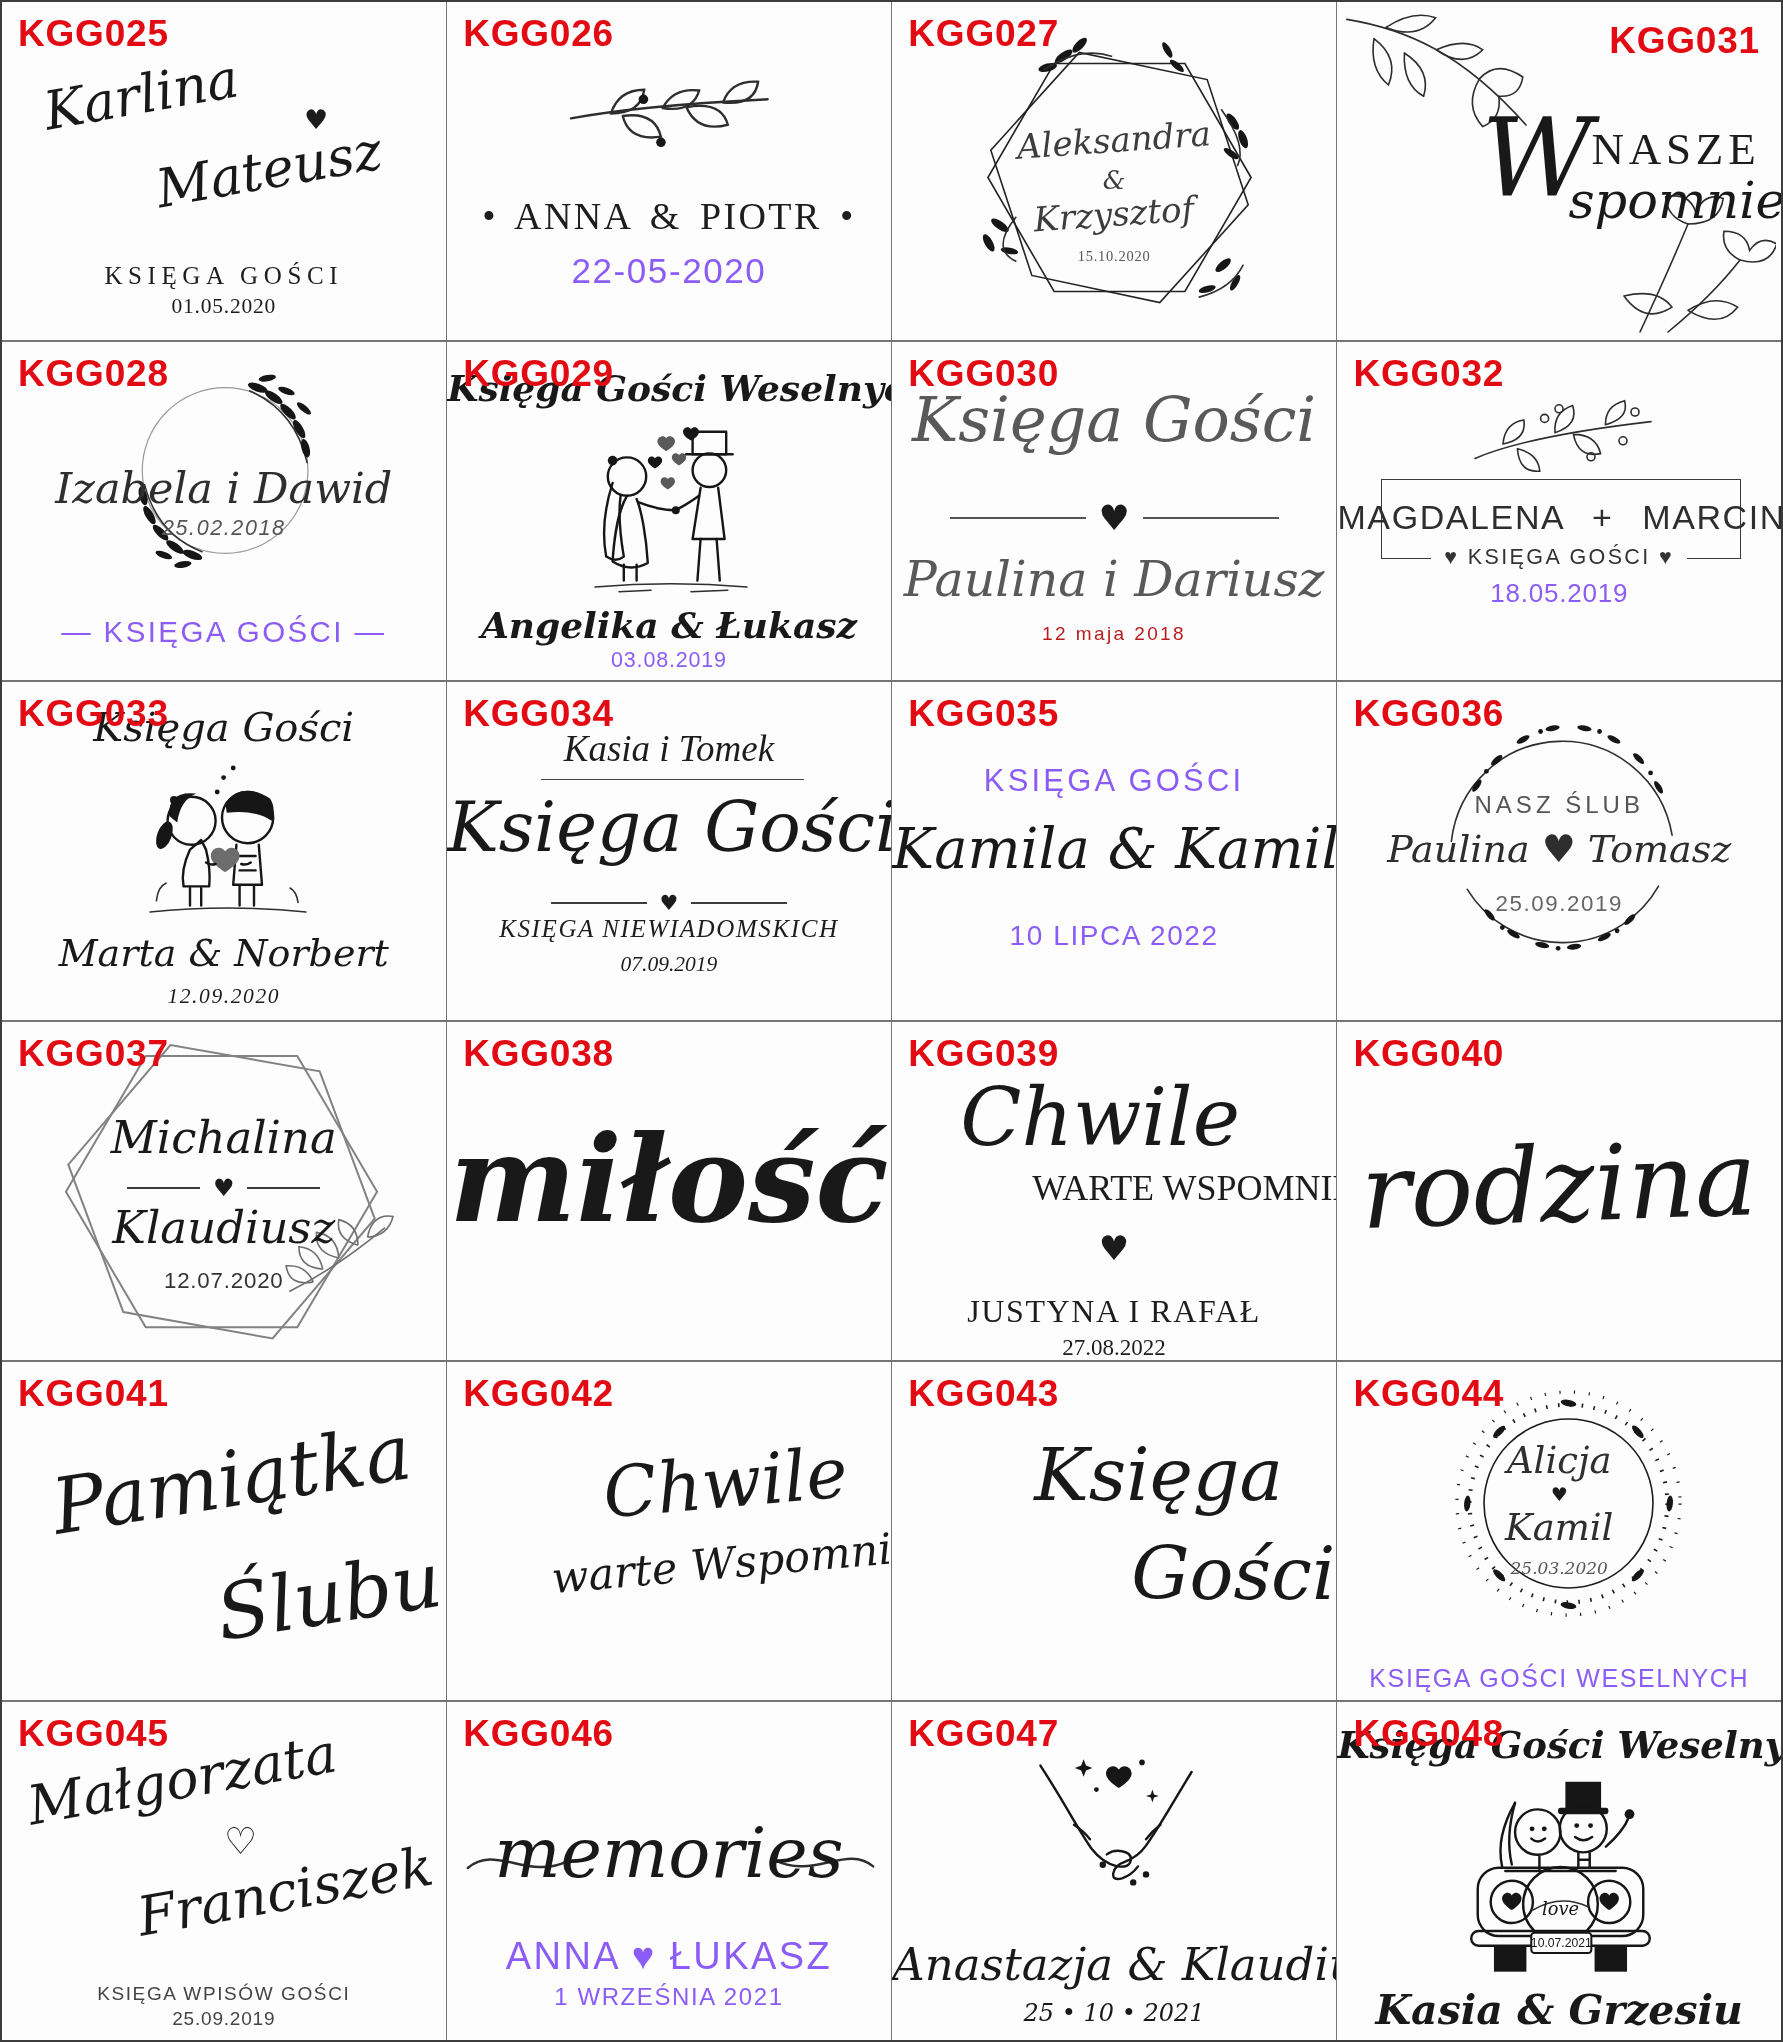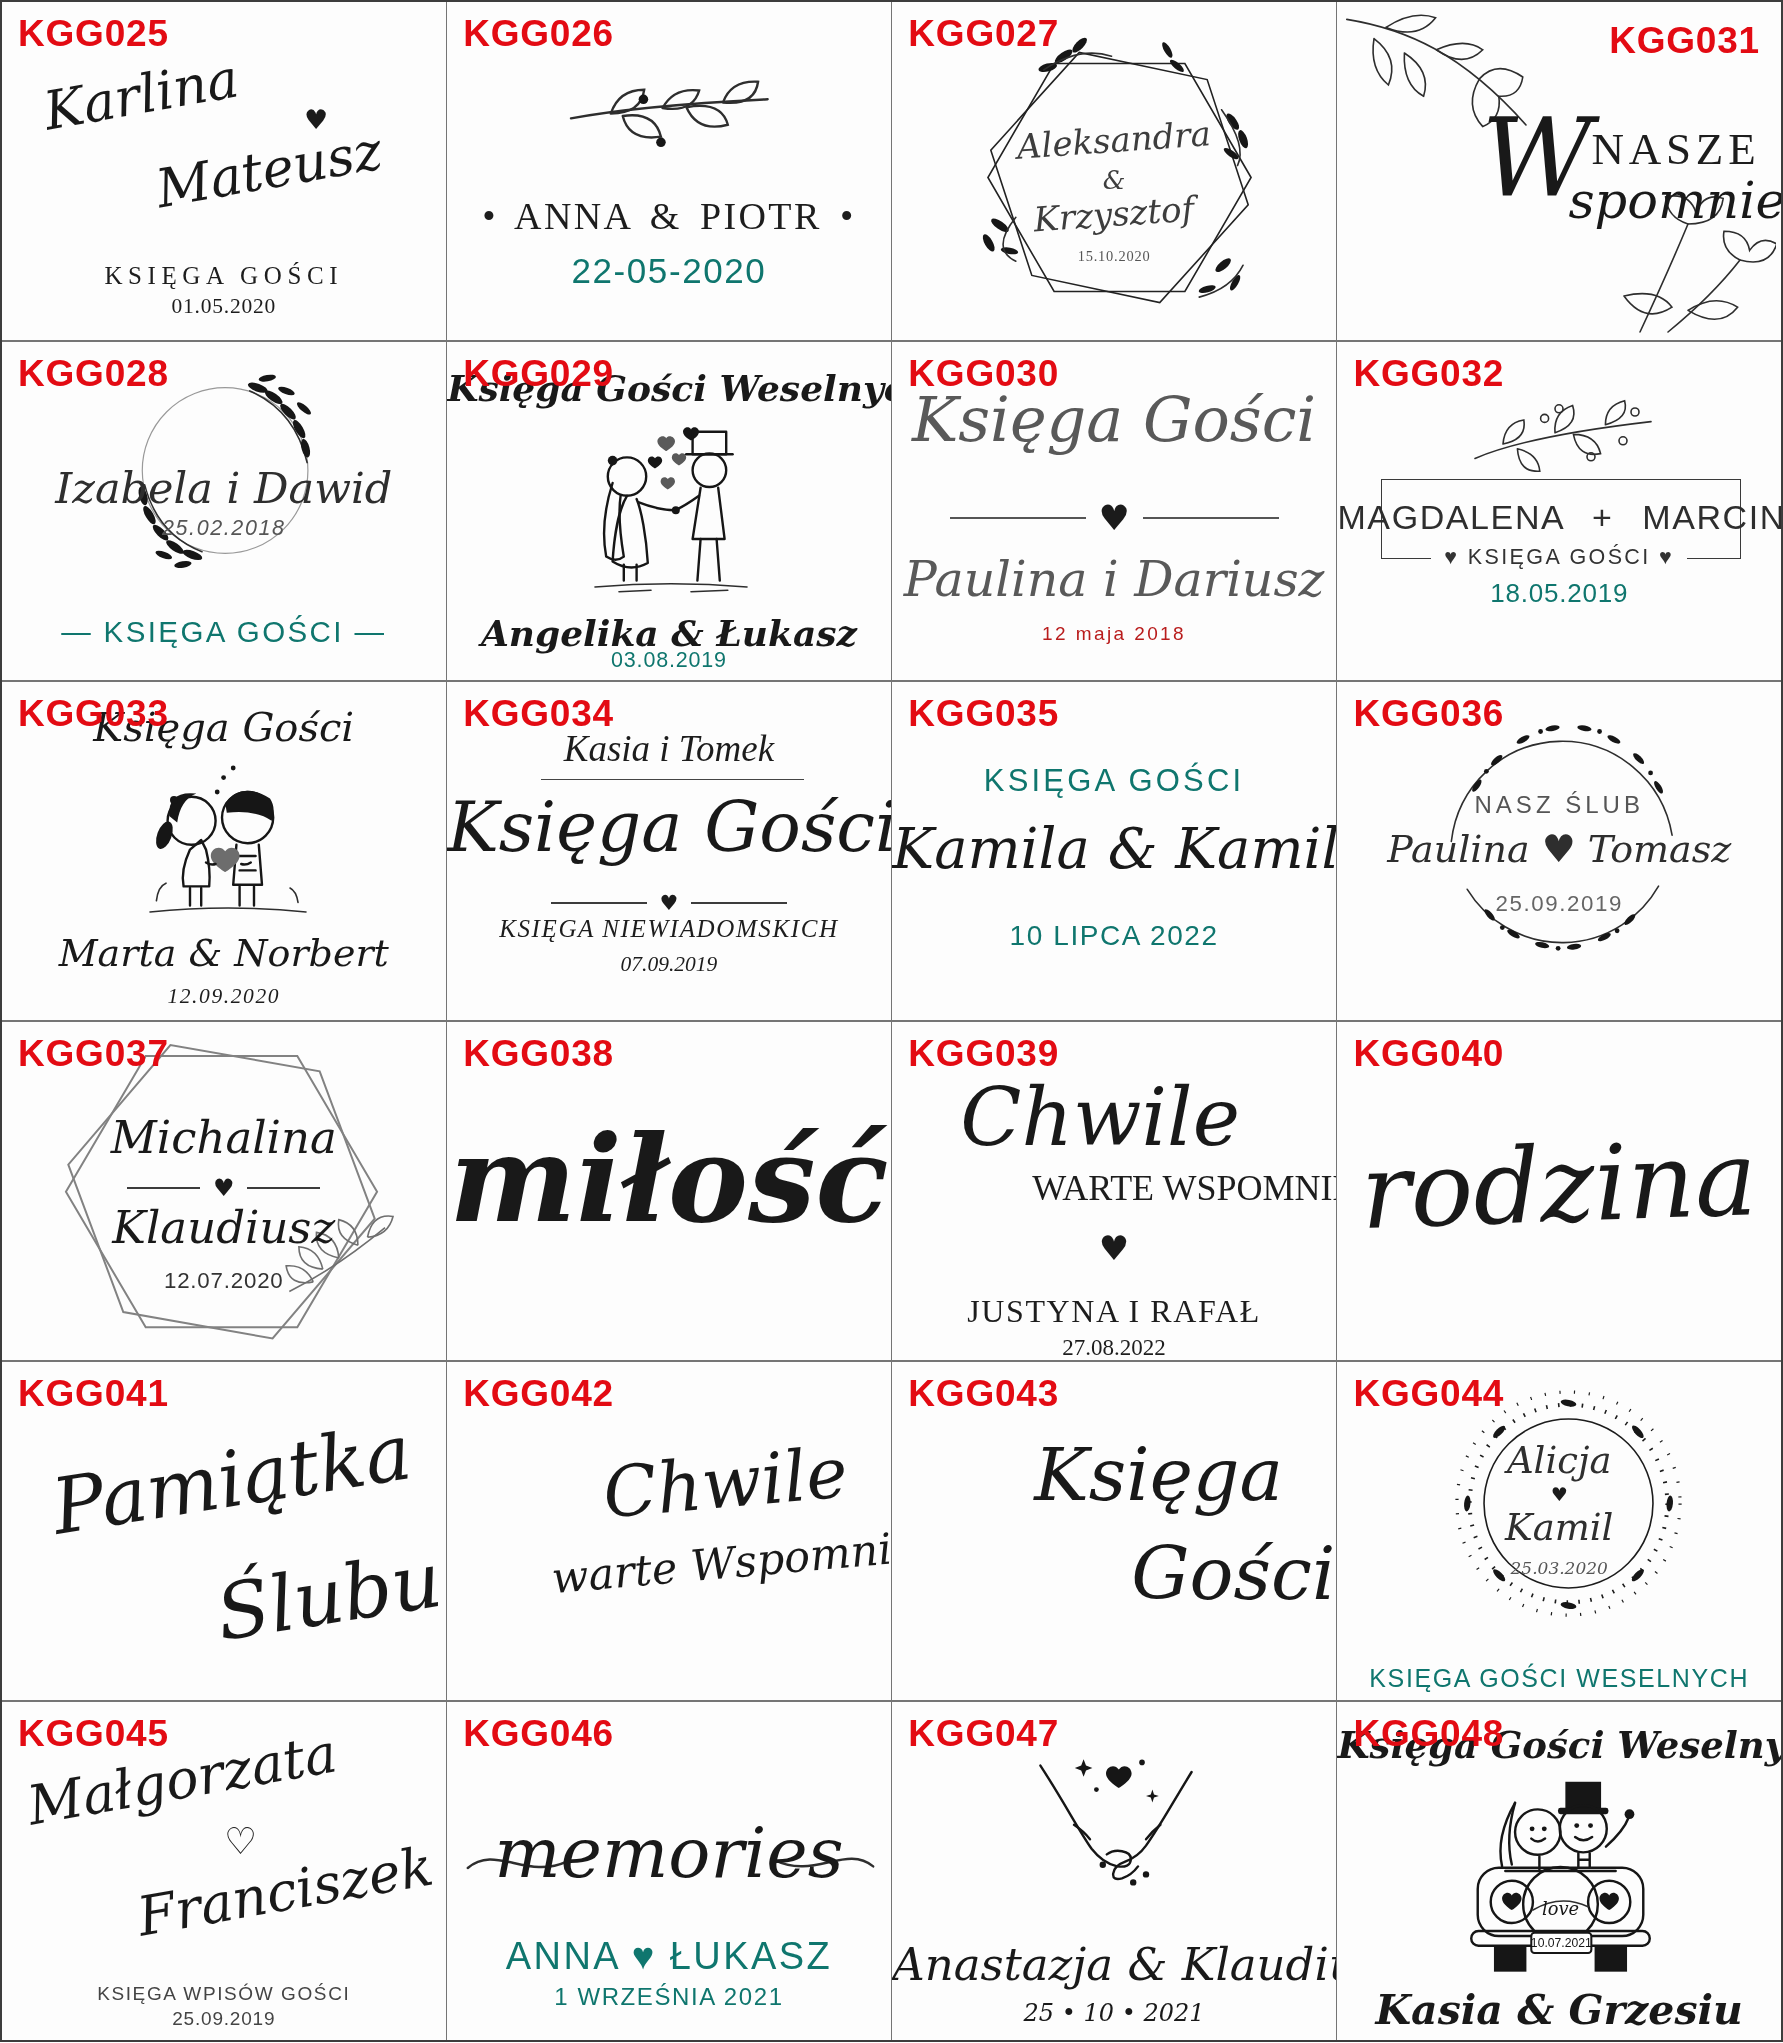--- a/index.html
+++ b/index.html
@@ -7,21 +7,21 @@
   .grid{display:grid;grid-template-columns:repeat(4,1fr);grid-template-rows:repeat(6,1fr);
         width:1779px;height:2038px;background:#757575;gap:1.6px;border:2.4px solid #3d3d3d;}
   .cell{position:relative;background:#fdfdfd;overflow:hidden;}
   .code{position:absolute;top:11.2px;left:16px;font:bold 37px "Liberation Sans",sans-serif;
         color:#e30b13;letter-spacing:0.8px;z-index:5;}
   .code.right{left:auto;right:21px;top:17.6px;}
   .abs{position:absolute;}
   .cx{position:absolute;left:0;right:0;text-align:center;}
   .script{font-family:"DejaVu Serif",serif;font-style:italic;color:#191919;white-space:nowrap;}
   .serif{font-family:"Liberation Serif",serif;color:#1d1d1d;white-space:nowrap;}
-  .sans{font-family:"Liberation Sans",sans-serif;color:#0f766e;white-space:nowrap;}
+  .sans{font-family:"Liberation Sans",sans-serif;color:#8b5cf6;white-space:nowrap;}
   .gray{color:#595959;}
   .divider{position:absolute;left:0;right:0;display:flex;align-items:center;justify-content:center;gap:12.8px;}
   .hline{display:inline-block;height:1.6px;background:#3c3c3c;}
   .heart{font-family:"DejaVu Sans",sans-serif;color:#1b1b1b;}
   svg{position:absolute;}
   svg .ln{fill:none;stroke:#161616;stroke-width:3;stroke-linecap:round;stroke-linejoin:round;}
   svg .thin{fill:none;stroke:#2e2e2e;stroke-width:2;stroke-linecap:round;}
   svg .fill{fill:#161616;stroke:none;}
 </style>
 </head>
@@ -160,21 +160,21 @@
       <path class="ln" d="M84 104 C104 112 116 114 130 114"></path>
       <rect class="ln" x="152" y="16" width="42" height="28"></rect>
       <path class="ln" d="M144 44 L202 44"></path>
       <circle class="ln" cx="173" cy="64" r="21"></circle>
       <path class="ln" d="M162 86 L152 150 M184 86 L192 150 M152 150 L192 150"></path>
       <path class="ln" d="M162 150 L158 202 M182 150 L186 202"></path>
       <path class="ln" d="M160 96 C146 106 140 110 130 114"></path>
       <circle class="fill" cx="131" cy="114" r="5"></circle>
       <path class="thin" d="M30 210 Q125 202 220 210 M60 216 L100 214 M150 216 L196 214"></path>
     </svg>
-    <div class="cx script" style="top:270px;font-size:36px;font-weight:bold;">Angelika &amp; Łukasz</div>
+    <div class="cx script" style="top:262px;font-size:36px;font-weight:bold;">Angelika &amp; Łukasz</div>
     <div class="cx sans" style="top:306px;font-size:21.5px;letter-spacing:0.8px;">03.08.2019</div>
   </div>
 
   <div class="cell">
     <div class="code">KGG030</div>
     <div class="cx script gray" style="top:41px;font-size:62px;">Księga  Gości</div>
     <div class="divider" style="top:156px;">
       <span class="hline" style="width:136px;background:#555;"></span>
       <span class="heart" style="font-size:35px;">♥</span>
       <span class="hline" style="width:136px;background:#555;"></span>

